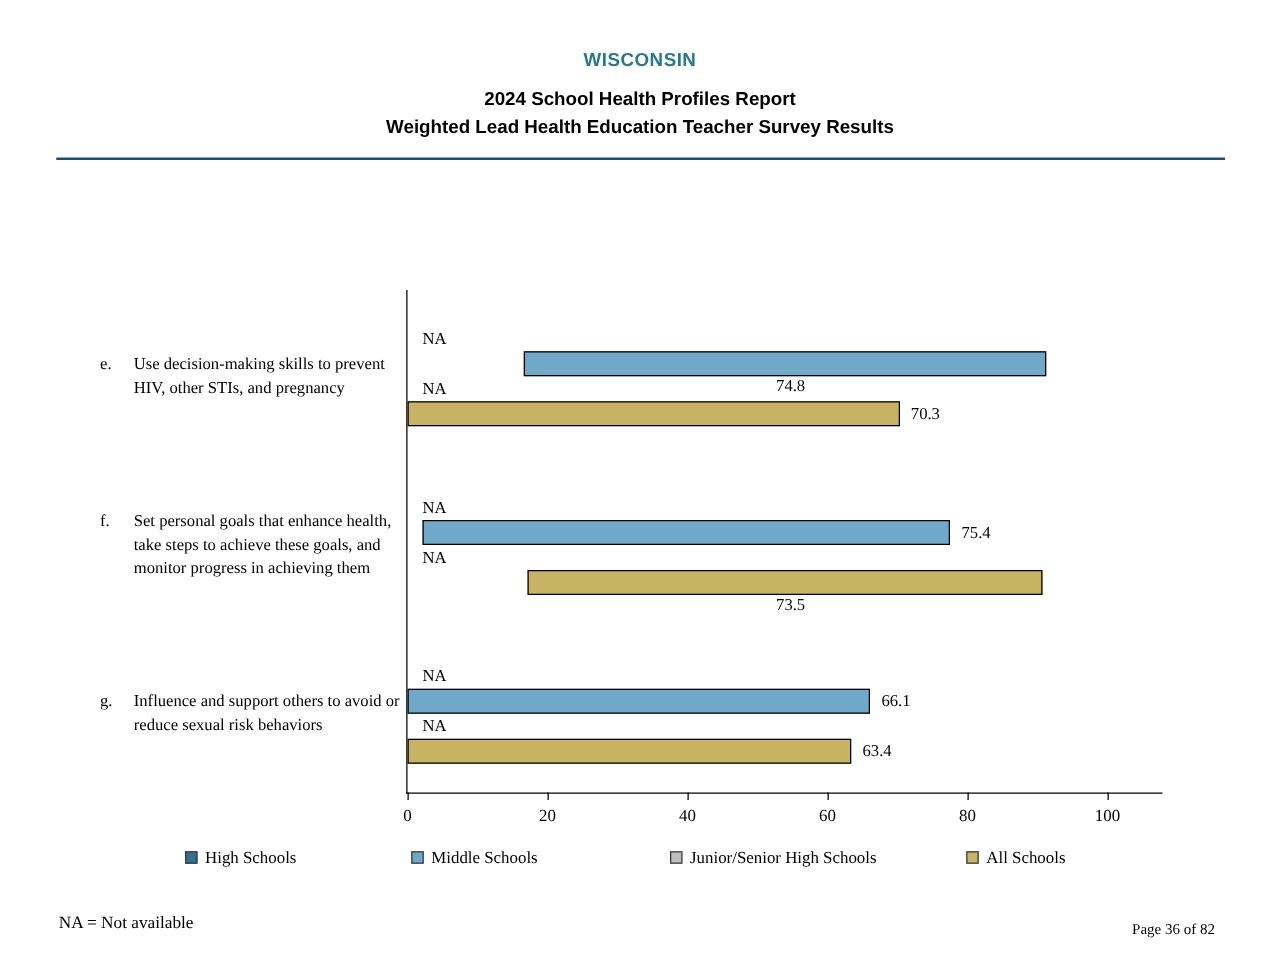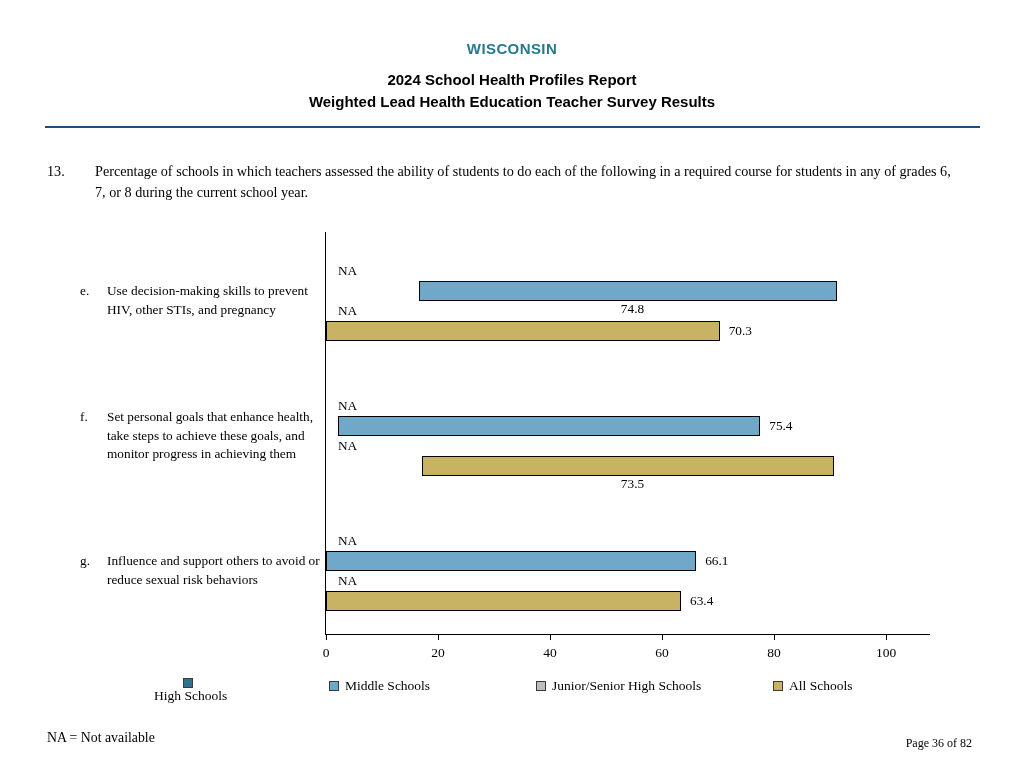--- a/index.html
+++ b/index.html
@@ -66,24 +66,20 @@
 <div class="page">
 
   <div class="header">
     <div class="state-title">WISCONSIN</div>
     <div class="report-title rt1">2024 School Health Profiles Report</div>
     <div class="report-title rt2">Weighted Lead Health Education Teacher Survey Results</div>
   </div>
 
   <div class="header-rule"></div>
 
-  <div class="question">
-    <div class="qnum">13.</div>
-    <div class="qtext">Percentage of schools in which teachers assessed the ability of students to do each of the following in a required course for students in any of grades 6, 7, or 8 during the current school year.</div>
-  </div>
 
   <div class="chart">
     <div class="labels-col">
         <div class="cat-label" style="top: 29px;">
           <div class="cat-inner">
             <span class="cat-letter">e.</span>
             <span class="cat-text">Use decision-making skills to prevent HIV, other STIs, and pregnancy</span>
           </div>
         </div>
         <div class="cat-label" style="top: 164px;">
@@ -151,21 +147,21 @@
         <div class="tick" style="left: 336px;"></div>
         <div class="tick-label" style="left: 336px;">60</div>
         <div class="tick" style="left: 448px;"></div>
         <div class="tick-label" style="left: 448px;">80</div>
         <div class="tick" style="left: 560px;"></div>
         <div class="tick-label" style="left: 560px;">100</div>
       </div>
   </div>
 
   <div class="legend">
-      <div class="legend-item" style="left: 148px; flex-direction: column;">
+      <div class="legend-item" style="left: 148px;">
         <span class="legend-swatch" style="background: rgb(49, 112, 143);"></span>
         <span class="legend-label">High Schools</span>
       </div>
       <div class="legend-item" style="left: 329px;">
         <span class="legend-swatch" style="background: rgb(111, 168, 200);"></span>
         <span class="legend-label">Middle Schools</span>
       </div>
       <div class="legend-item" style="left: 536px;">
         <span class="legend-swatch" style="background: rgb(190, 190, 190);"></span>
         <span class="legend-label">Junior/Senior High Schools</span>

